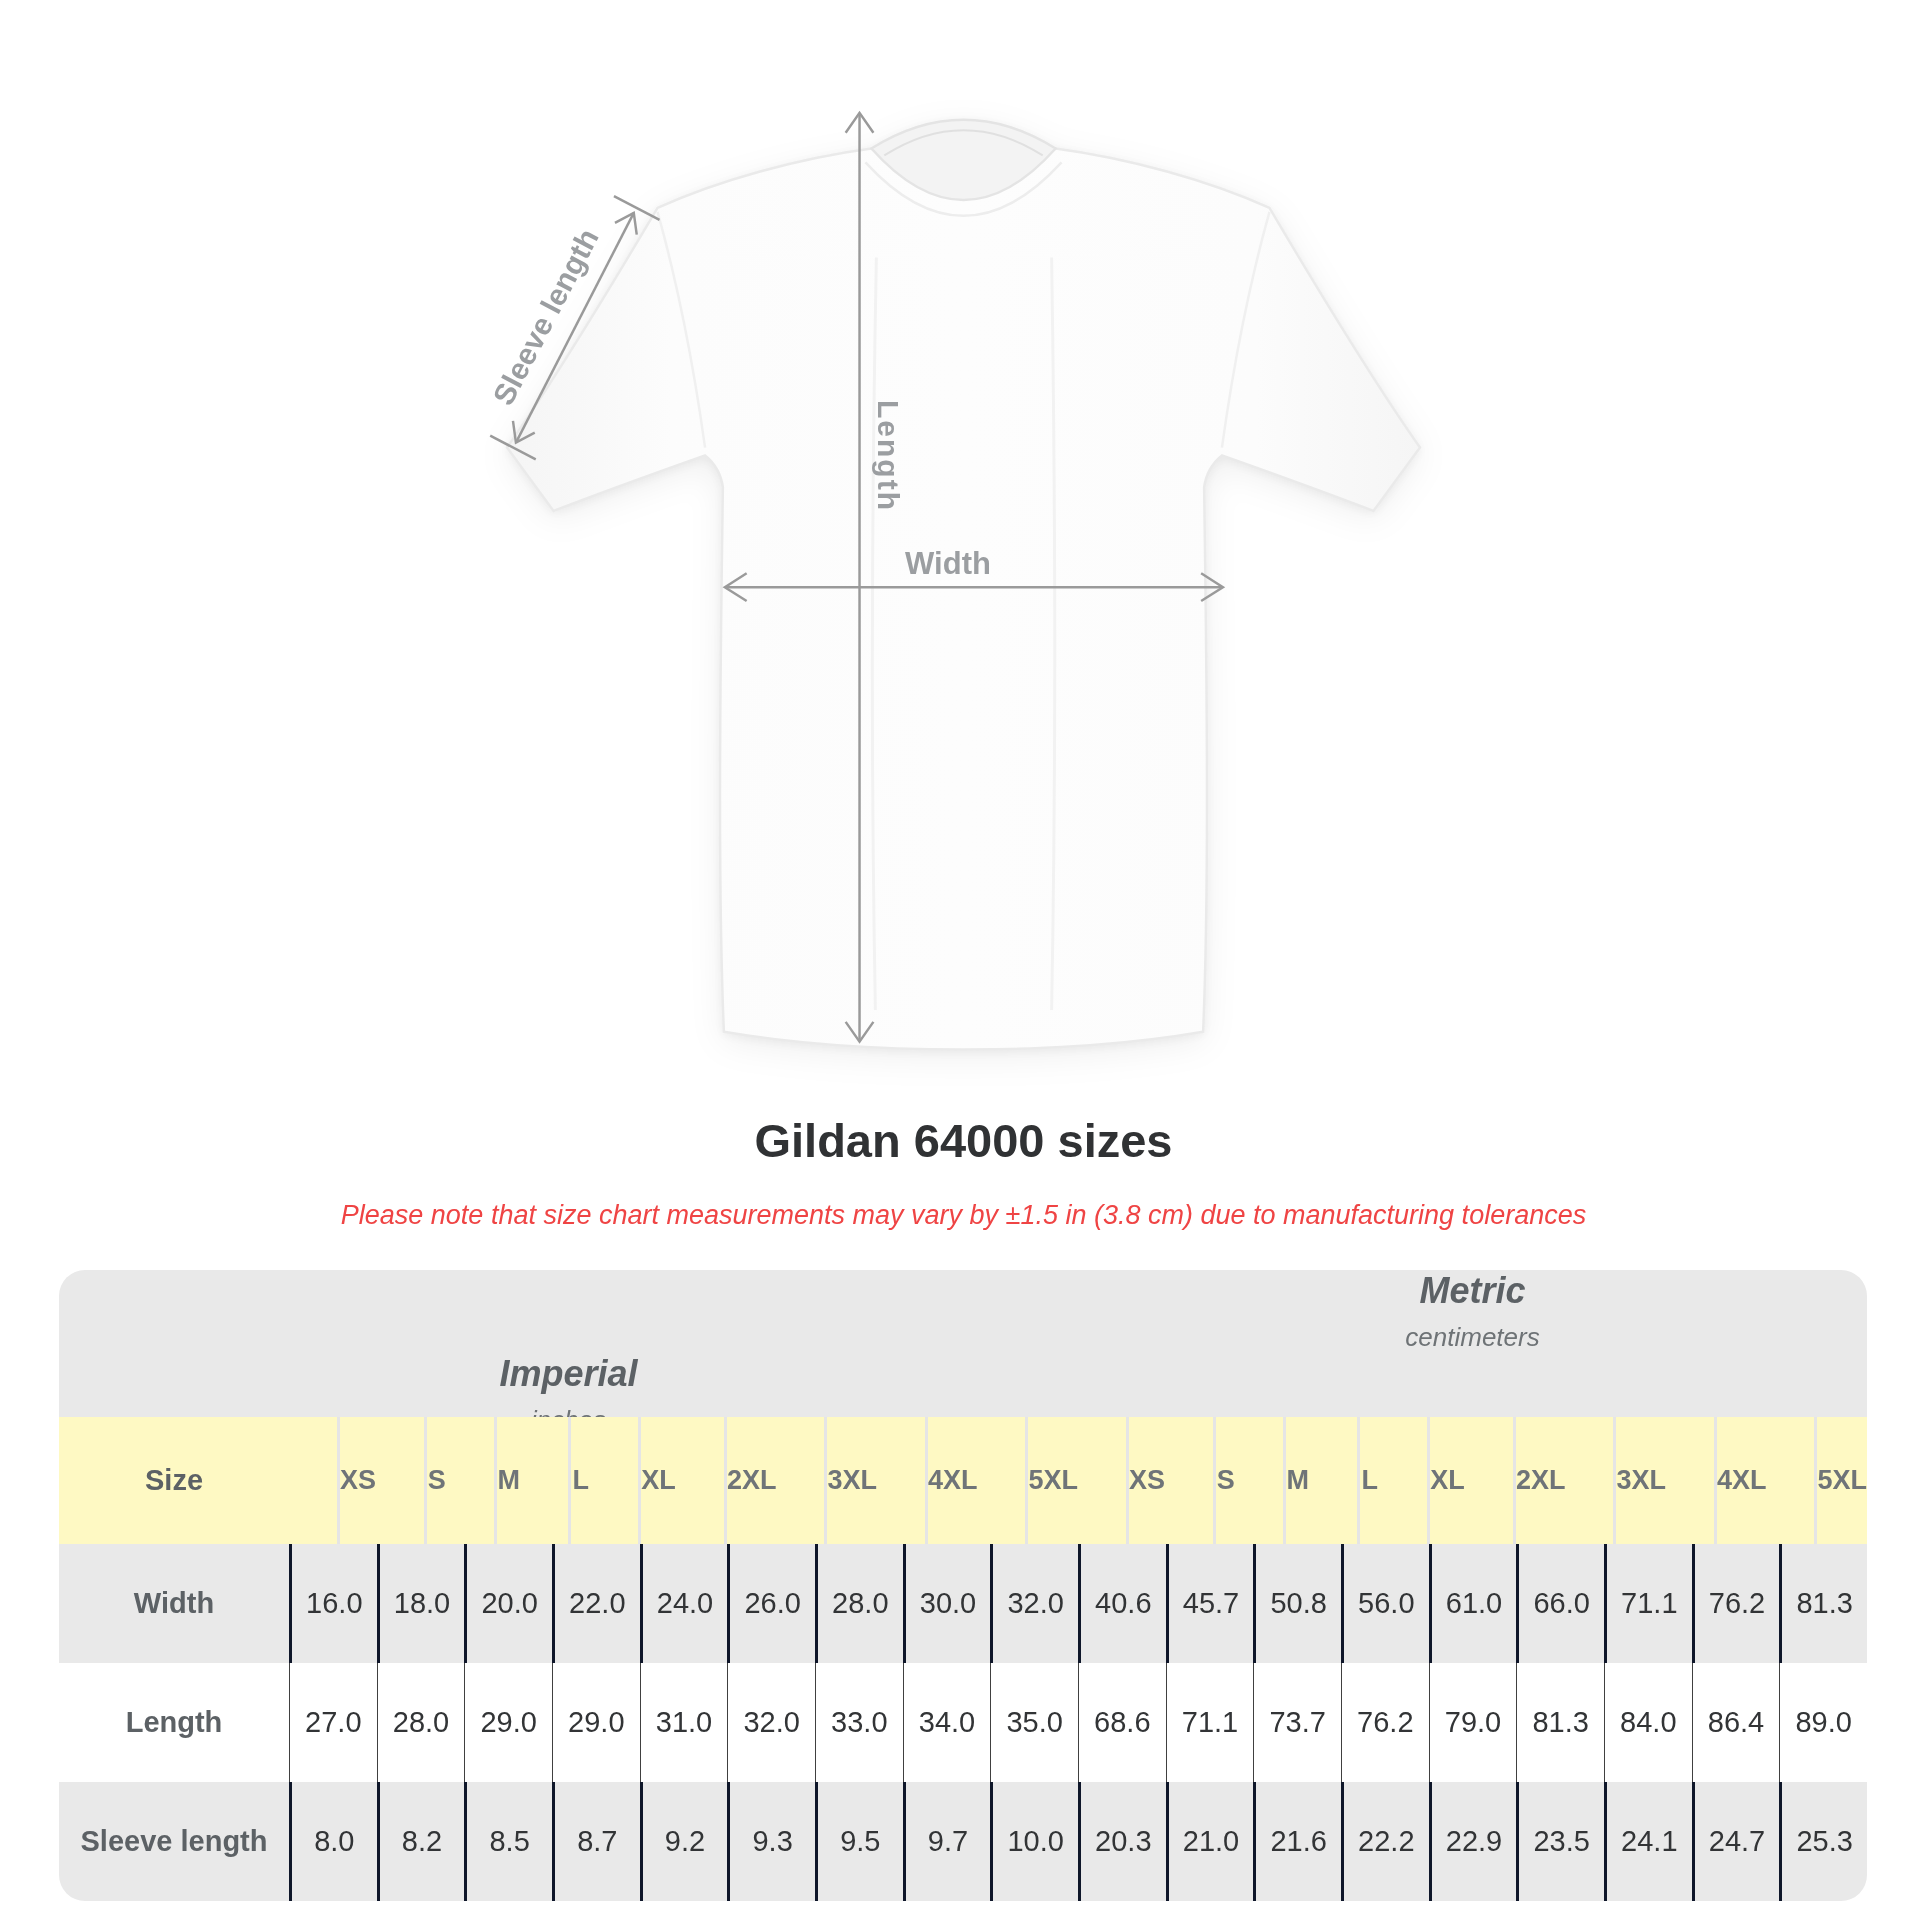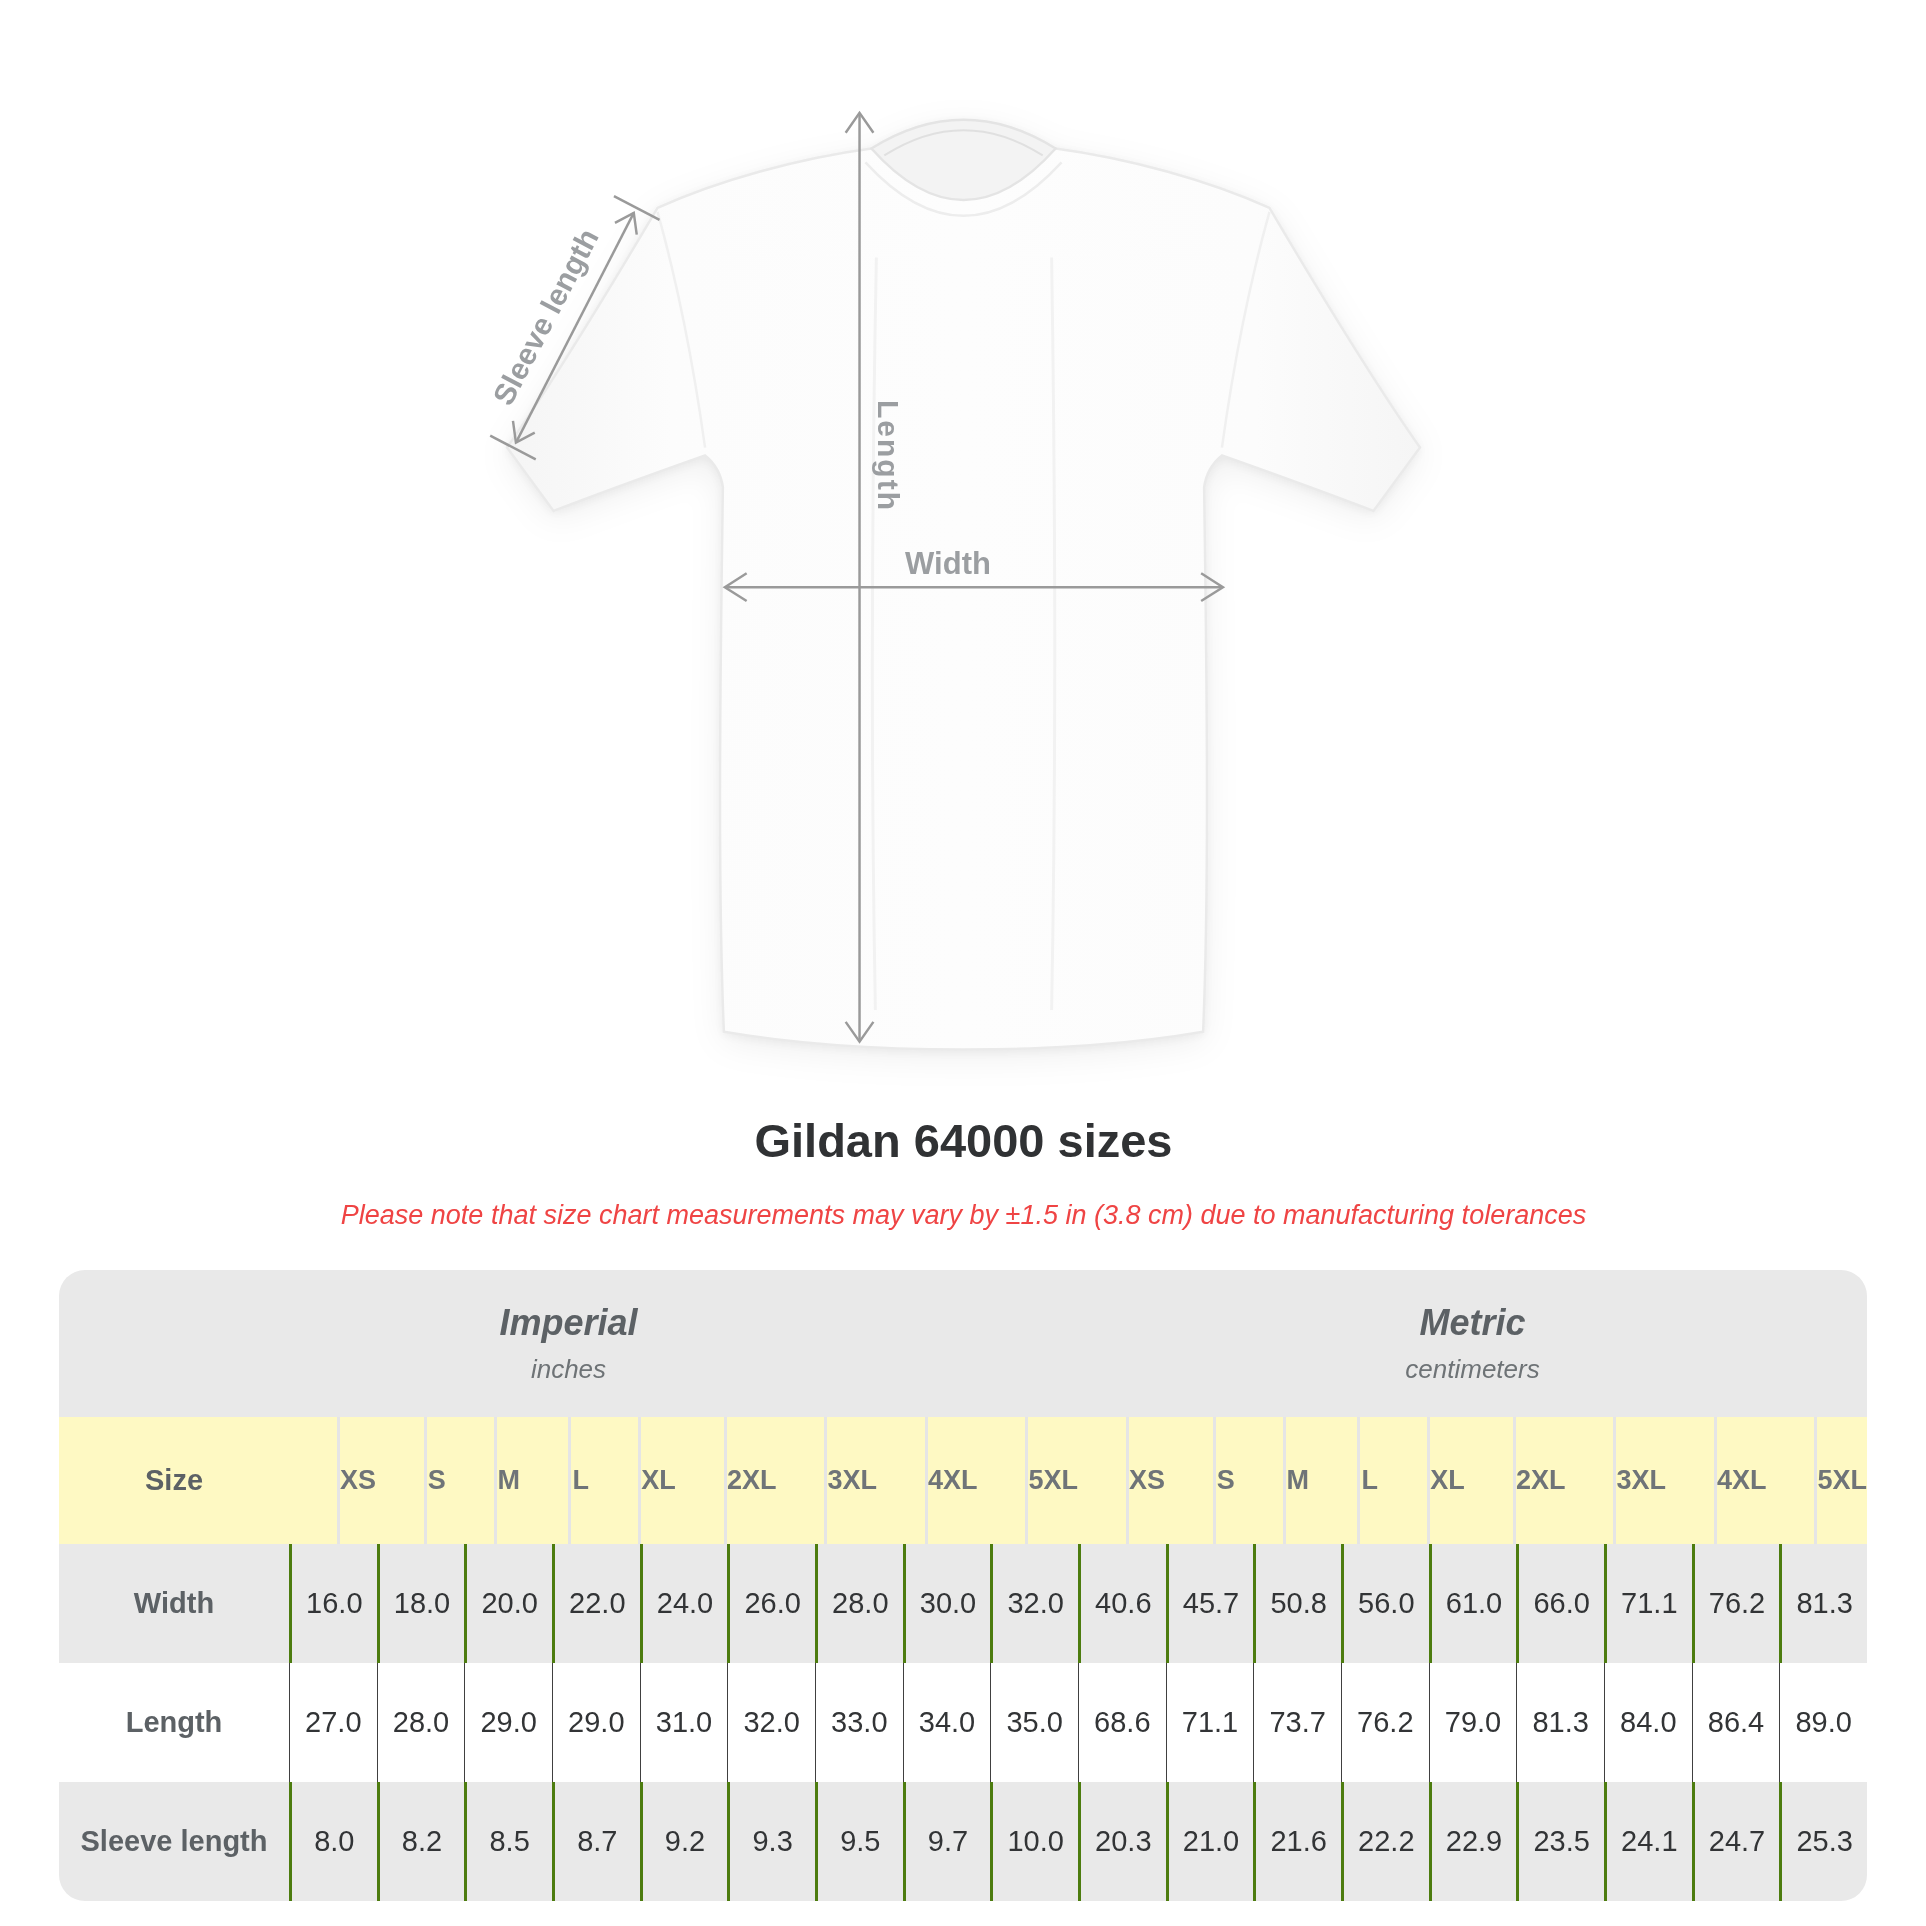--- a/index.html
+++ b/index.html
@@ -56,21 +56,21 @@
   .hcell.imperial{grid-column:1 / 11;}
   .hcell.metric{grid-column:11 / 20;}
   .cell{
     display:flex;align-items:center;justify-content:center;
     font-size:29px;color:#323436;
   }
   .cell.label-cell{font-weight:bold;color:#5c6165;}
   .cell.size-cell{font-weight:bold;color:#6f7478;font-size:27px;}
   .size-row .cell + .cell{border-left:3px solid #e5e5e5;margin-left:48px;}
   .row-white .cell + .cell{border-left:1px solid #404040;}
-  .row-gray .cell + .cell{border-left:3px solid #4d7c0f;}
+  .row-gray .cell + .cell{border-left:3px solid #0f172a;}
   .cell.metric-start{border-left-width:9px;}
 </style>
 </head>
 <body>
 
 <div class="figure">
   <svg width="1927" height="1109" viewBox="0 0 1946 1120">
     <defs>
       <linearGradient id="shirtfill" x1="0" y1="0" x2="1" y2="0">
         <stop offset="0" stop-color="#f5f5f5"></stop>
@@ -133,27 +133,27 @@
   <div class="dim-label sleeve">Sleeve length</div>
   <div class="dim-label length">Length</div>
   <div class="dim-label width">Width</div>
 </div>
 
 <div class="page-title">Gildan 64000 sizes</div>
 <div class="page-subtitle">Please note that size chart measurements may vary by ±1.5 in (3.8 cm) due to manufacturing tolerances</div>
 
 <div class="size-table">
   <div class="trow header-row">
+    <div class="hcell metric">
+      <div class="h-title">Metric</div>
+      <div class="h-unit">centimeters</div>
+    </div>
     <div class="hcell imperial">
       <div class="h-title">Imperial</div>
       <div class="h-unit">inches</div>
-    </div>
-    <div class="hcell metric">
-      <div class="h-title">Metric</div>
-      <div class="h-unit">centimeters</div>
     </div>
   </div>
 
   <div class="trow size-row" id="size-row">
     <div class="cell label-cell">Size</div>
   <div class="cell size-cell">XS</div>
       <div class="cell size-cell">S</div>
       <div class="cell size-cell">M</div>
       <div class="cell size-cell">L</div>
       <div class="cell size-cell">XL</div>

